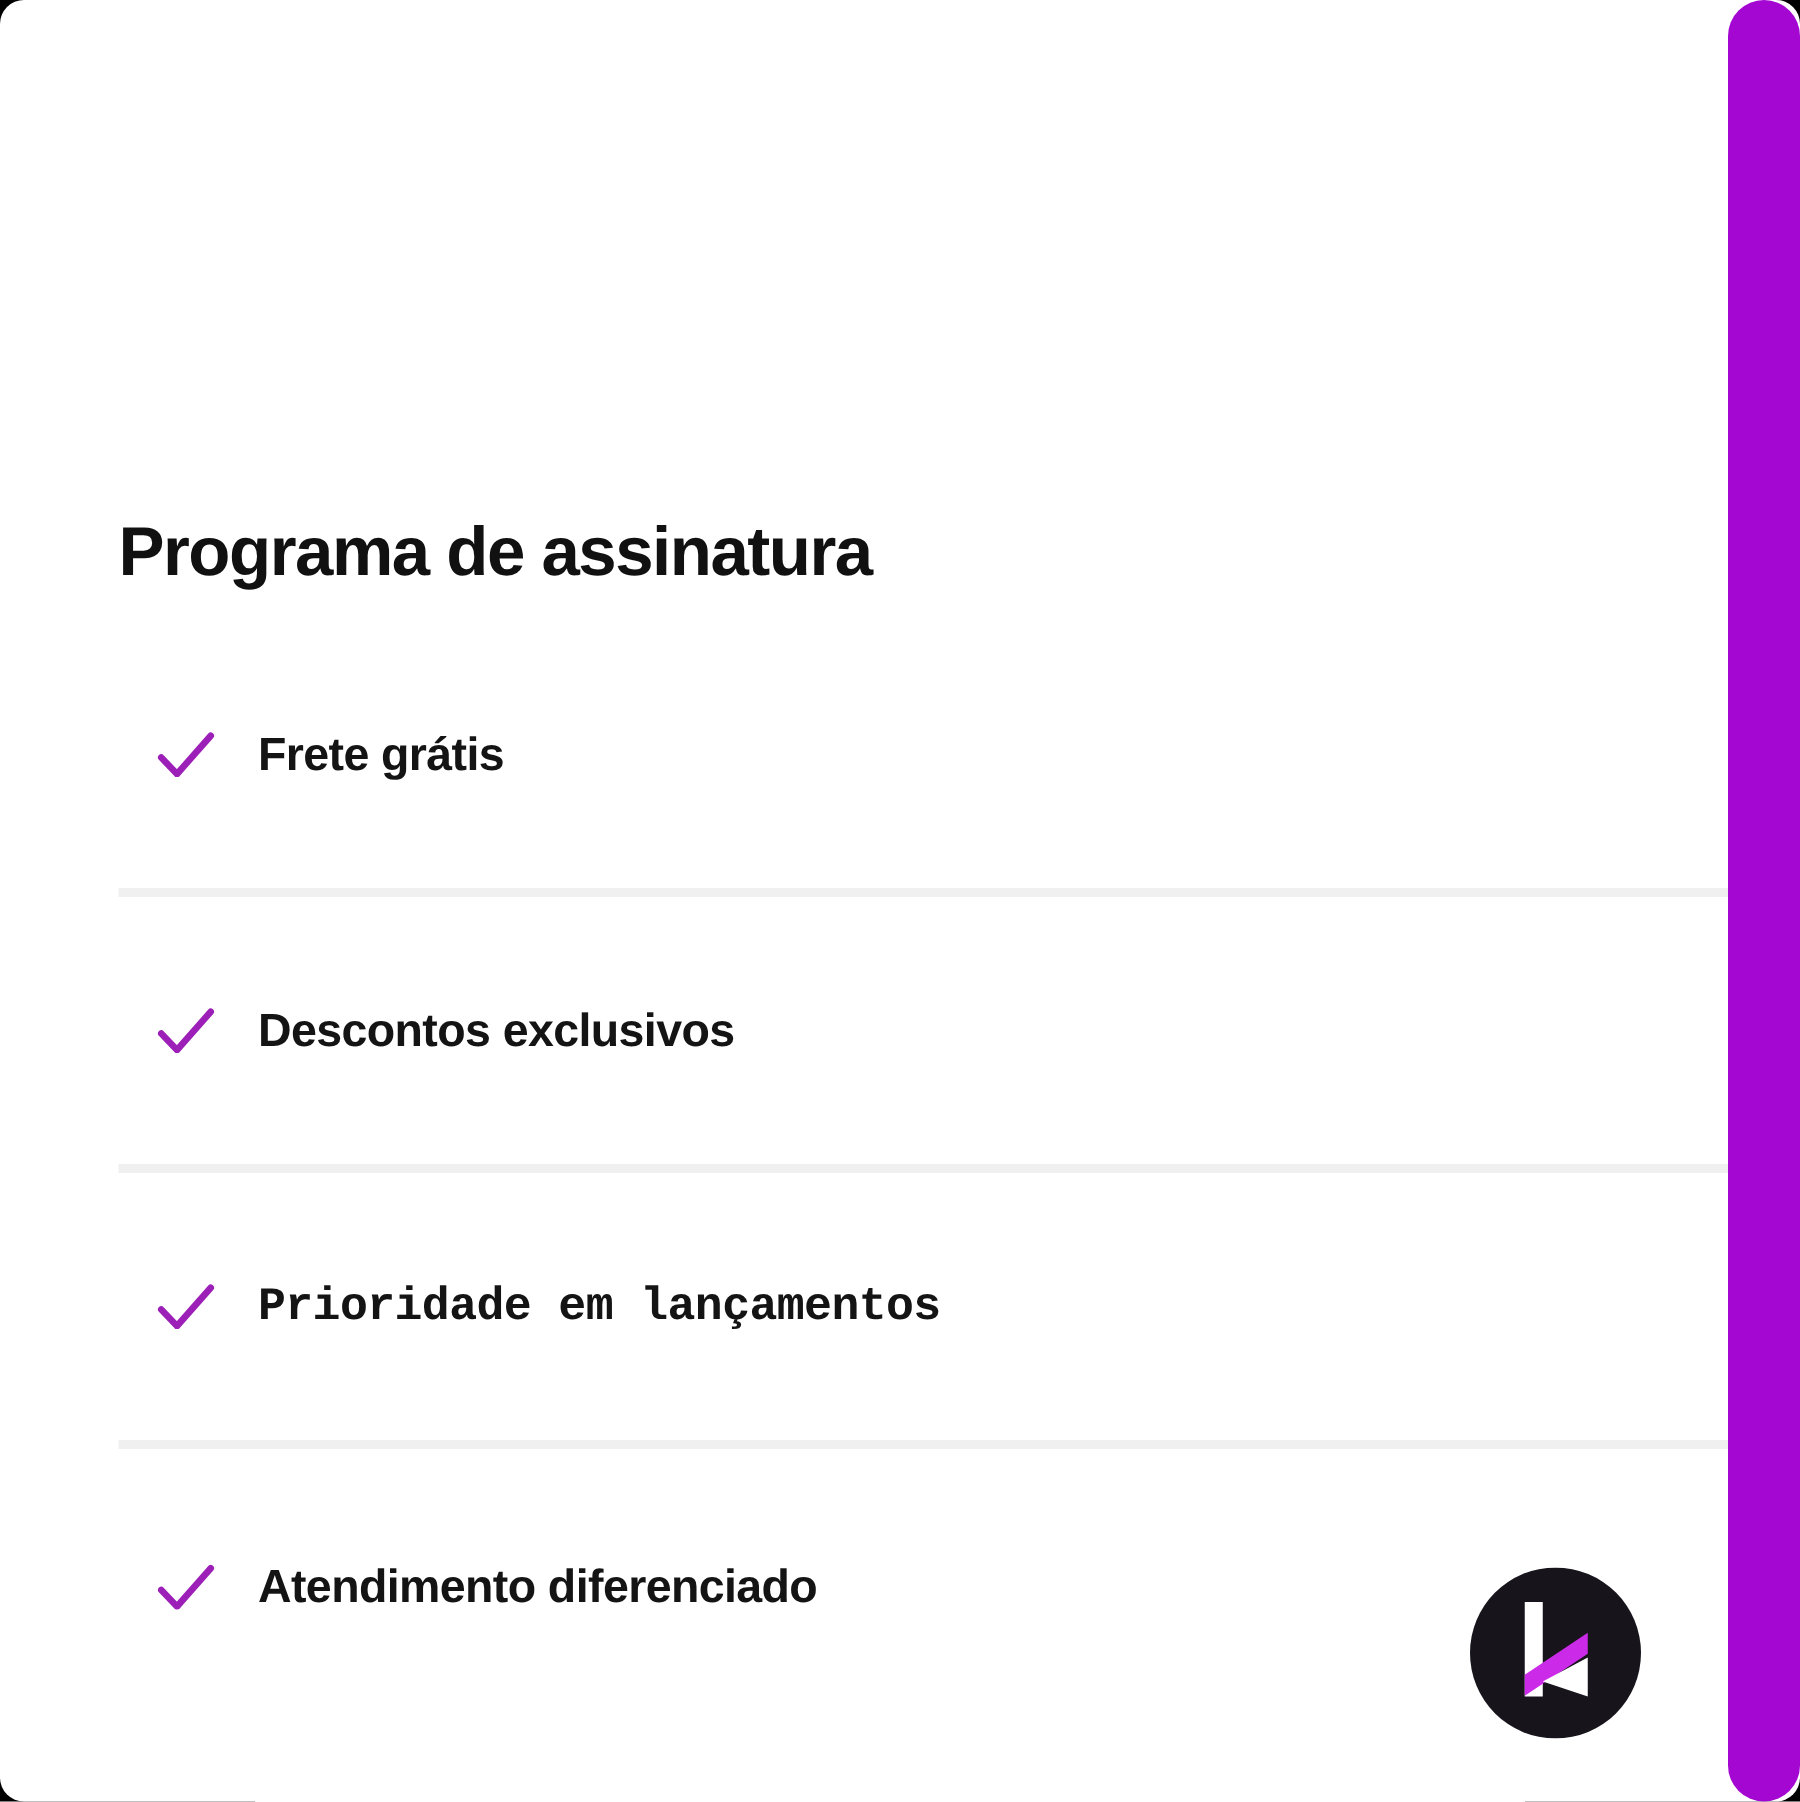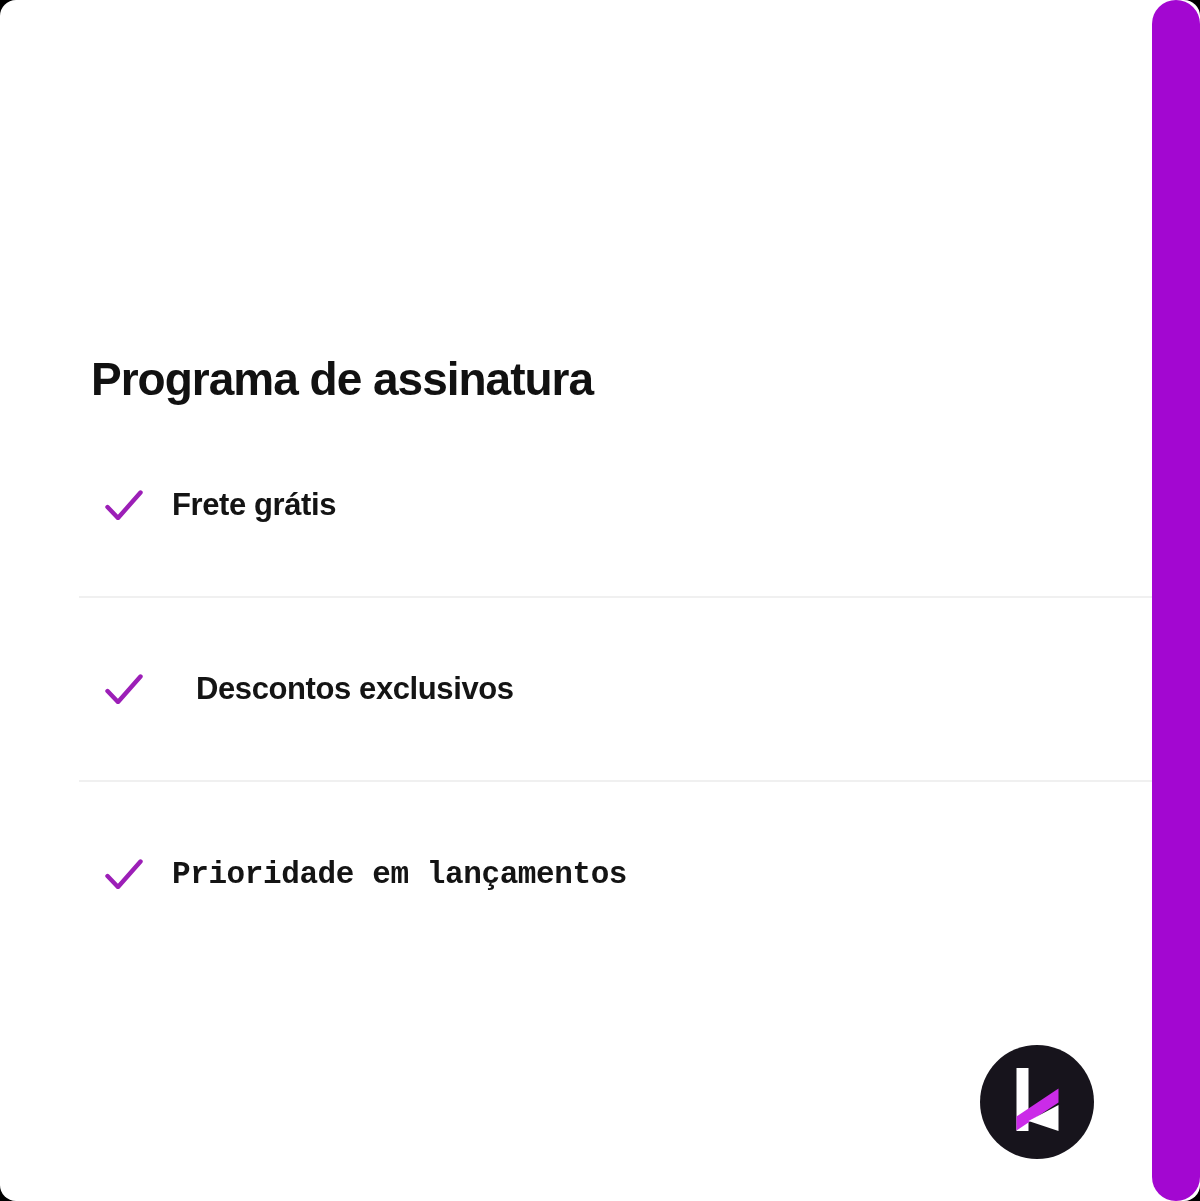--- a/index.html
+++ b/index.html
@@ -23,39 +23,39 @@
     right: 0;
     width: 48px;
     height: 1201px;
     border-radius: 24px;
     background: #A307D1;
   }
   .title {
     position: absolute;
     left: 79px;
     top: 344px;
-    margin: 12px;
+    margin: 0;
     font-size: 46px;
     line-height: 46px;
     font-weight: 700;
     letter-spacing: -1px;
     color: #111111;
   }
   .benefits {
     position: absolute;
     left: 79px;
     right: 48px;
     top: 414px;
   }
   .benefit-row {
     height: 184px;
     display: flex;
     align-items: center;
     padding-left: 26px;
-    border-bottom: 2px solid #0ea5e9;
+    border-bottom: 6px solid #0ea5e9;
     box-sizing: border-box;
   }
   .benefit-row:last-child { border-bottom: none; }
   .check-icon { display: block; width: 38px; height: 30px; flex: 0 0 38px; }
   .check-icon svg { display: block; width: 38px; height: 30px; }
   .benefit-label {
     margin-left: 29px;
     font-size: 31px;
     font-weight: 700;
     letter-spacing: -0.4px;
@@ -81,38 +81,46 @@
 
     <div class="benefit-row" style="border-bottom-color: rgb(240, 240, 240);">
       <span class="check-icon">
         <svg viewBox="0 0 38 30" fill="none">
           <polyline points="2.5,17 13,28 35.5,2.5" stroke-width="4.4" stroke-linecap="round" stroke-linejoin="round" style="stroke: rgb(156, 31, 183);"></polyline>
         </svg>
       </span>
       <span class="benefit-label">Frete grátis</span>
     </div>
 
-    <div class="benefit-row" style="border-bottom-color: rgb(240, 240, 240); gap: 24px;">
+    <div class="benefit-row" style="border-bottom-color: rgb(240, 240, 240);">
       <span class="check-icon">
         <svg viewBox="0 0 38 30" fill="none">
           <polyline points="2.5,17 13,28 35.5,2.5" stroke-width="4.4" stroke-linecap="round" stroke-linejoin="round" style="stroke: rgb(156, 31, 183);"></polyline>
         </svg>
       </span>
       <span class="benefit-label">Descontos exclusivos</span>
     </div>
 
     <div class="benefit-row" style="border-bottom-color: rgb(240, 240, 240); font-family: Liberation Mono, monospace;">
       <span class="check-icon">
         <svg viewBox="0 0 38 30" fill="none">
           <polyline points="2.5,17 13,28 35.5,2.5" stroke-width="4.4" stroke-linecap="round" stroke-linejoin="round" style="stroke: rgb(156, 31, 183);"></polyline>
         </svg>
       </span>
       <span class="benefit-label">Prioridade em lançamentos</span>
     </div>
 
+    <div class="benefit-row" style="border-bottom-color: rgb(240, 240, 240);">
+      <span class="check-icon">
+        <svg viewBox="0 0 38 30" fill="none">
+          <polyline points="2.5,17 13,28 35.5,2.5" stroke-width="4.4" stroke-linecap="round" stroke-linejoin="round" style="stroke: rgb(156, 31, 183);"></polyline>
+        </svg>
+      </span>
+      <span class="benefit-label">Atendimento diferenciado</span>
+    </div>
 
   </div>
 
   <div class="brand-logo">
     <svg viewBox="0 0 114 114">
       <circle cx="57" cy="57" r="57" style="fill: rgb(23, 20, 28);"></circle>
       <rect x="36.5" y="23" width="12" height="63" style="fill: rgb(255, 255, 255);"></rect>
       <polygon points="36.5,71.5 78.5,43.5 78.5,57.5 36.5,85.5" style="fill: rgb(203, 43, 232);"></polygon>
       <polygon points="48.5,76 78.5,60 78.5,86" style="fill: rgb(255, 255, 255);"></polygon>
     </svg>

